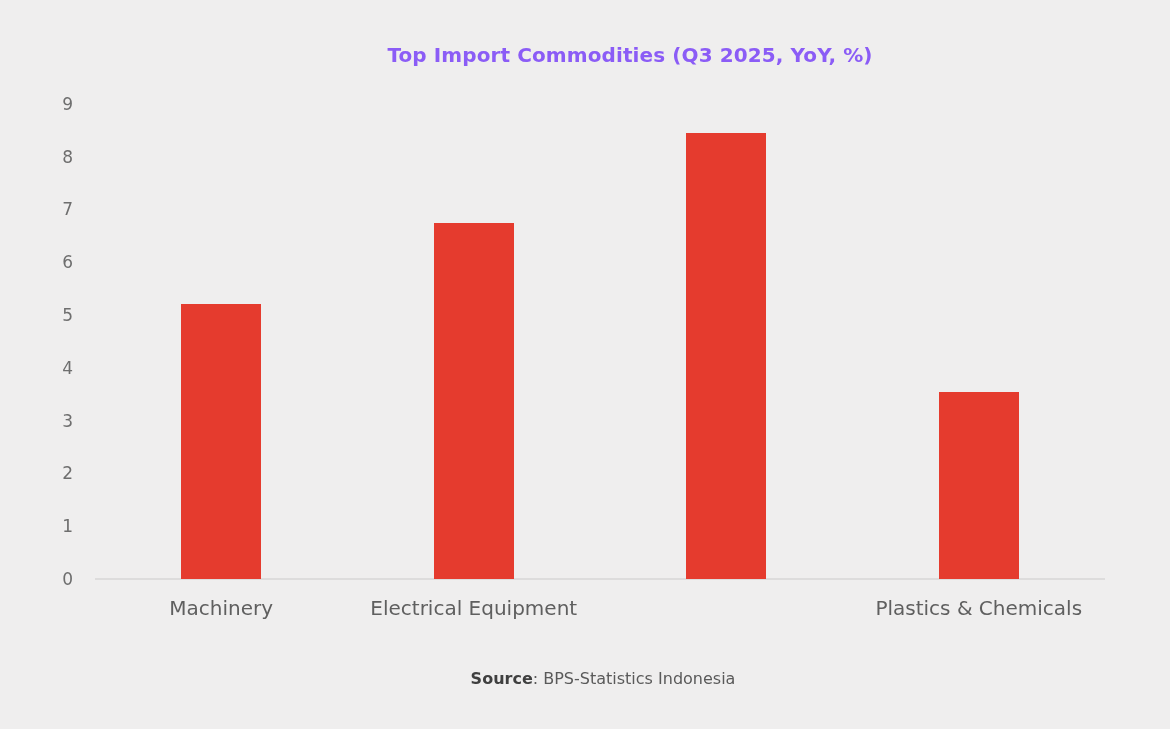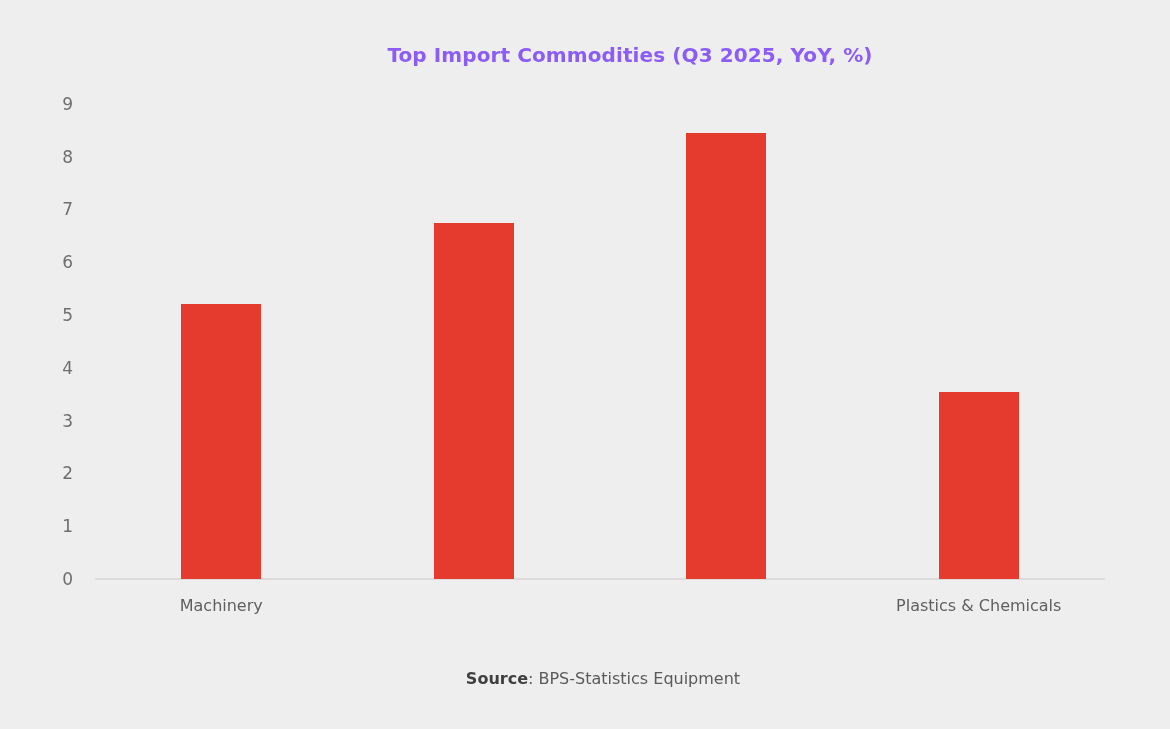--- a/index.html
+++ b/index.html
@@ -92,21 +92,21 @@
     left: 0;
     top: 596px;
     width: 1170px;
     height: 30px;
   }
   .x-tick {
     position: absolute;
     top: 0;
     width: 252px;
     text-align: center;
-    font-size: 16px;
+    font-size: 20px;
     color: #5f5f5f;
     white-space: nowrap;
   }
 
   
   .source-note {
     position: absolute;
     left: 0;
     top: 669px;
     width: 1170px;
@@ -153,20 +153,21 @@
       <div class="bar-group" style="left: 600px; width: 252.5px;">
         <div class="bar" title="Iron &amp; Steel: 8.45" style="height: 446.16px; background: rgb(229, 59, 46);"></div>
       </div>
       <div class="bar-group" style="left: 852.5px; width: 252.5px;">
         <div class="bar" title="Plastics &amp; Chemicals: 3.55" style="height: 187.44px; background: rgb(229, 59, 46);"></div>
       </div>
     </div>
 
   <div class="x-labels">
       <div class="x-tick" style="left: 95px; width: 252.5px;">Machinery</div>
+      <div class="x-tick" style="left: 347.5px; width: 252.5px;">Electrical Equipment</div>
       <div class="x-tick" style="left: 852.5px; width: 252.5px; text-align: center;">Plastics &amp; Chemicals</div>
     </div>
 
   <div class="source-note">
-    <span class="source-label">Source</span><span>: </span><span>BPS-Statistics Equipment</span>
+    <span class="source-label">Source</span><span>: </span><span>BPS-Statistics Indonesia</span>
   </div>
 
 </div>
 
 </body></html>

